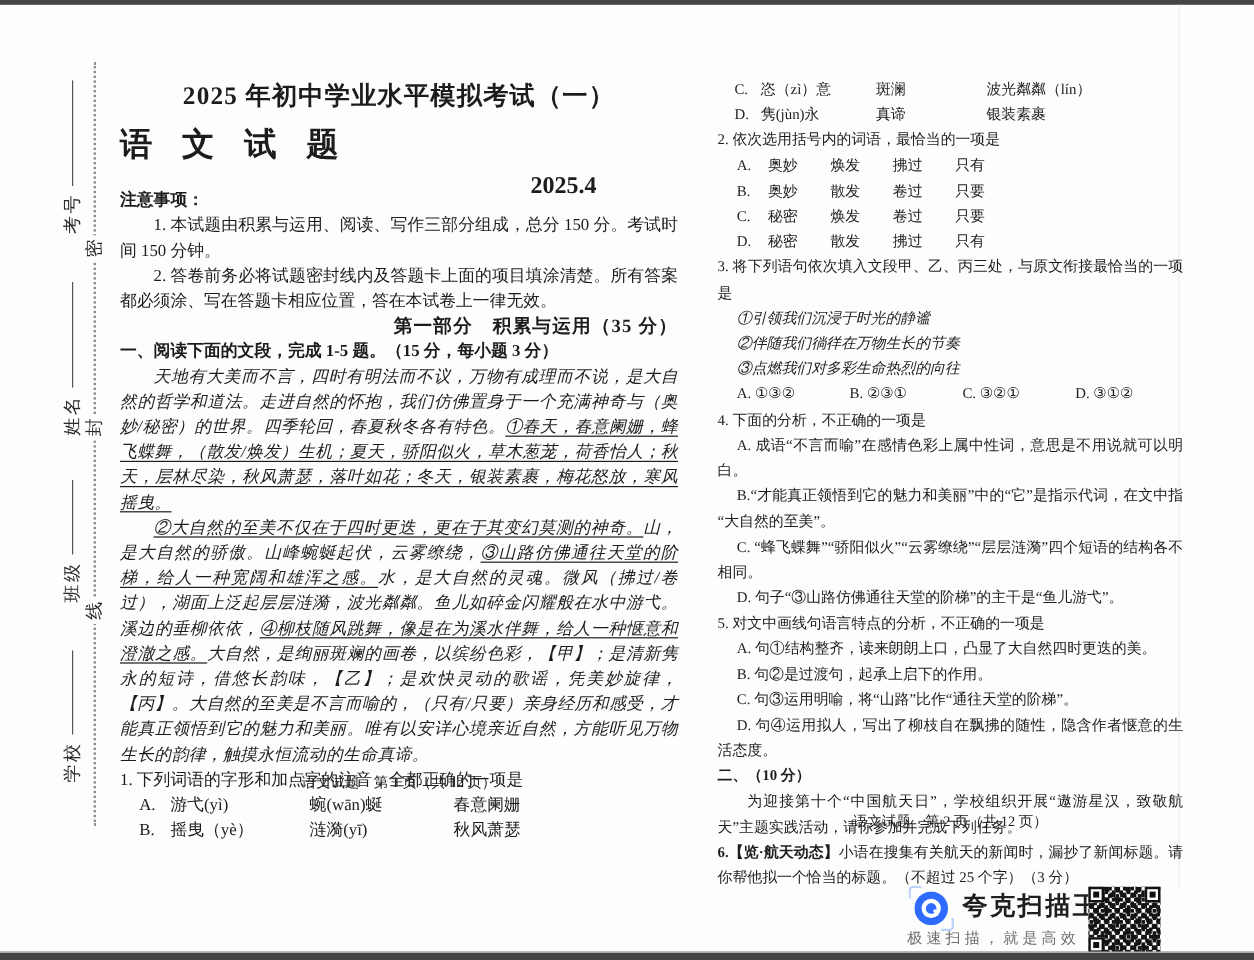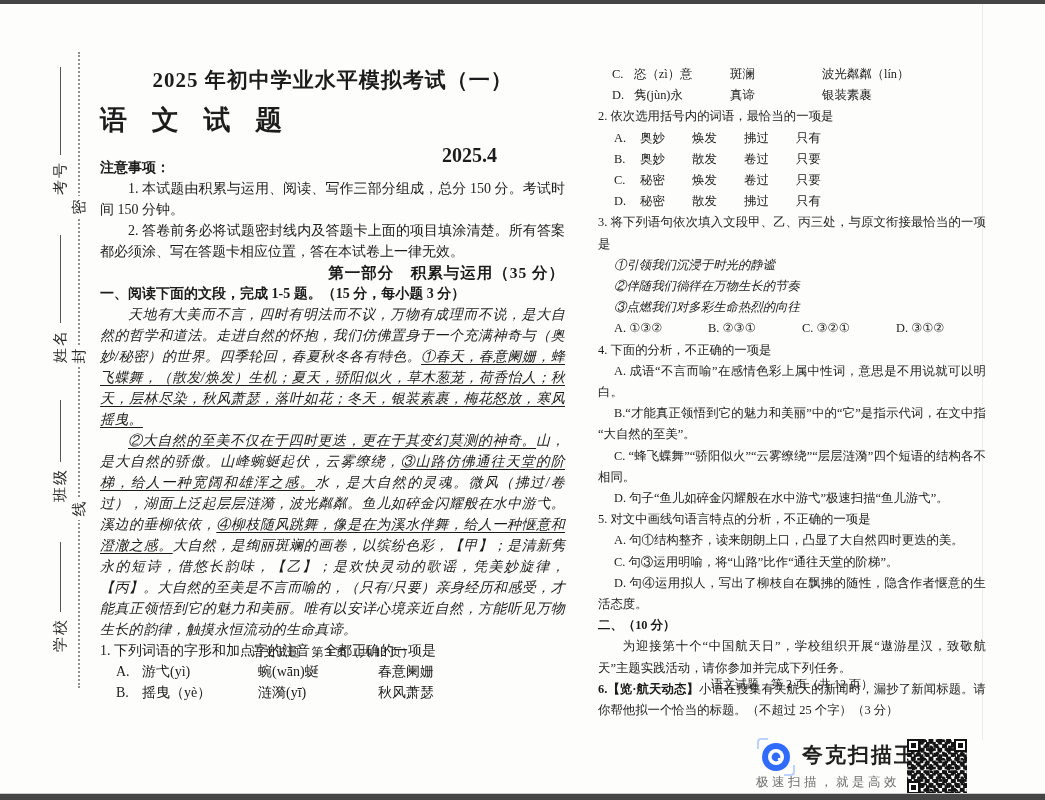--- a/index.html
+++ b/index.html
@@ -206,23 +206,24 @@
     <div class="q3opts">
       <span>A. ①③②</span>
       <span>B. ②③①</span>
       <span>C. ③②①</span>
       <span>D. ③①②</span>
     </div>
     <p>4. 下面的分析，不正确的一项是</p>
     <p class="hang">A. 成语“不言而喻”在感情色彩上属中性词，意思是不用说就可以明白。</p>
     <p class="hang">B.“才能真正领悟到它的魅力和美丽”中的“它”是指示代词，在文中指 “大自然的至美”。</p>
     <p class="hang">C. “蜂飞蝶舞”“骄阳似火”“云雾缭绕”“层层涟漪”四个短语的结构各不相同。</p>
-    <p class="hang">D. 句子“鱼儿如碎金闪耀般在水中游弋”极速扫描“鱼儿游弋”。</p>
+    <p class="hang">D. 句子“③山路仿佛通往天堂的阶梯”的主干是“鱼儿游弋”。</p>
     <p>5. 对文中画线句语言特点的分析，不正确的一项是</p>
     <p class="hang">A. 句①结构整齐，读来朗朗上口，凸显了大自然四时更迭的美。</p>
+    <p class="hang">B. 句②是过渡句，起承上启下的作用。</p>
     <p class="hang">C. 句③运用明喻，将“山路”比作“通往天堂的阶梯”。</p>
     <p class="hang">D. 句④运用拟人，写出了柳枝自在飘拂的随性，隐含作者惬意的生活态度。</p>
     <p class="bold sect2">二、（10 分）</p>
     <p class="p-ind">为迎接第十个“中国航天日”，学校组织开展“遨游星汉，致敬航天”主题实践活动，请你参加并完成下列任务。</p>
     <p><span class="bold">6.【览·航天动态】</span><span>小语在搜集有关航天的新闻时，漏抄了新闻标题。请你帮他拟一个恰当的标题。（不超过 25 个字）（3 分）</span></p>
   </section>
   <div class="footer f2">语文试题　第 2 页（共 12 页）</div>
 
   <div class="branding">
     <div class="logo">

